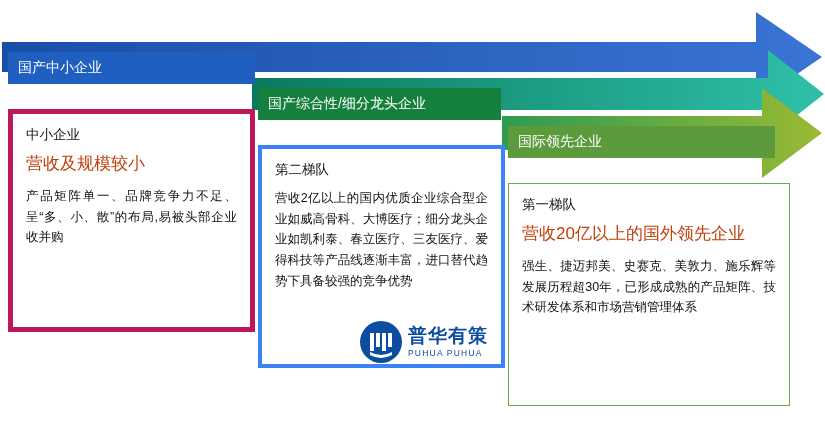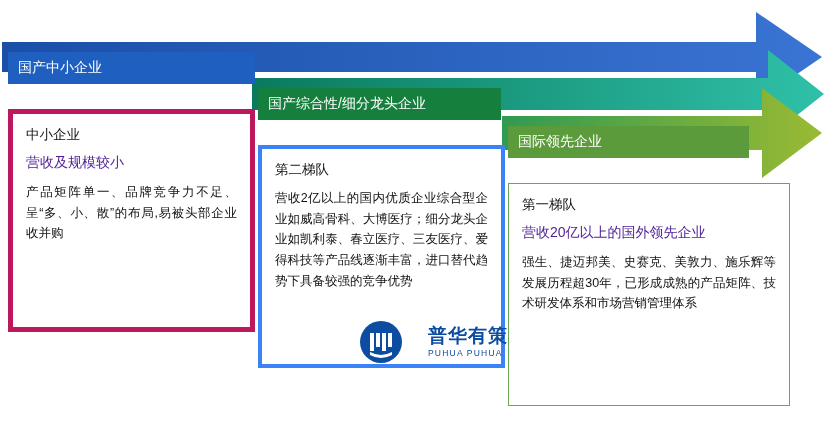--- a/index.html
+++ b/index.html
@@ -40,21 +40,21 @@
     width: 247px; height: 32px;
     background: #1f5fbf;
   }
   .hdr2 {
     left: 258px; top: 88px;
     width: 243px; height: 32px;
     background: #15803d;
   }
   .hdr3 {
     left: 508px; top: 126px;
-    width: 241px; height: 32px;
+    width: 267px; height: 32px;
     background: #5b9b3c;
   }
 
   
   .box {
     position: absolute;
     box-sizing: border-box;
     background: #ffffff;
     padding: 12px 13px 10px 13px;
     overflow: hidden;
@@ -75,41 +75,40 @@
     border: 1px solid #6aa84f;
   }
 
   .lvl {
     font-size: 13.5px;
     color: #111111;
     line-height: 1.35;
     margin: 0 0 9px 0;
   }
   .sub {
-    font-size: 14px;
-    color: #4c1d95;
+    font-size: 17px;
+    color: #c2410c;
     line-height: 1.35;
     margin: 0 0 10px 0;
   }
   .desc {
     font-size: 12.5px;
     color: #111111;
     line-height: 1.65;
     margin: 0;
     text-align: justify;
   }
 
   
   .logo {
     position: absolute;
     left: 360px; top: 318px;
     width: 140px; height: 48px;
     display: flex;
     align-items: center;
-    gap: 20px;
   }
   .logo-mark {
     width: 42px; height: 42px;
     flex: 0 0 42px;
     position: relative;
   }
   .logo-text {
     margin-left: 6px;
     line-height: 1;
   }

